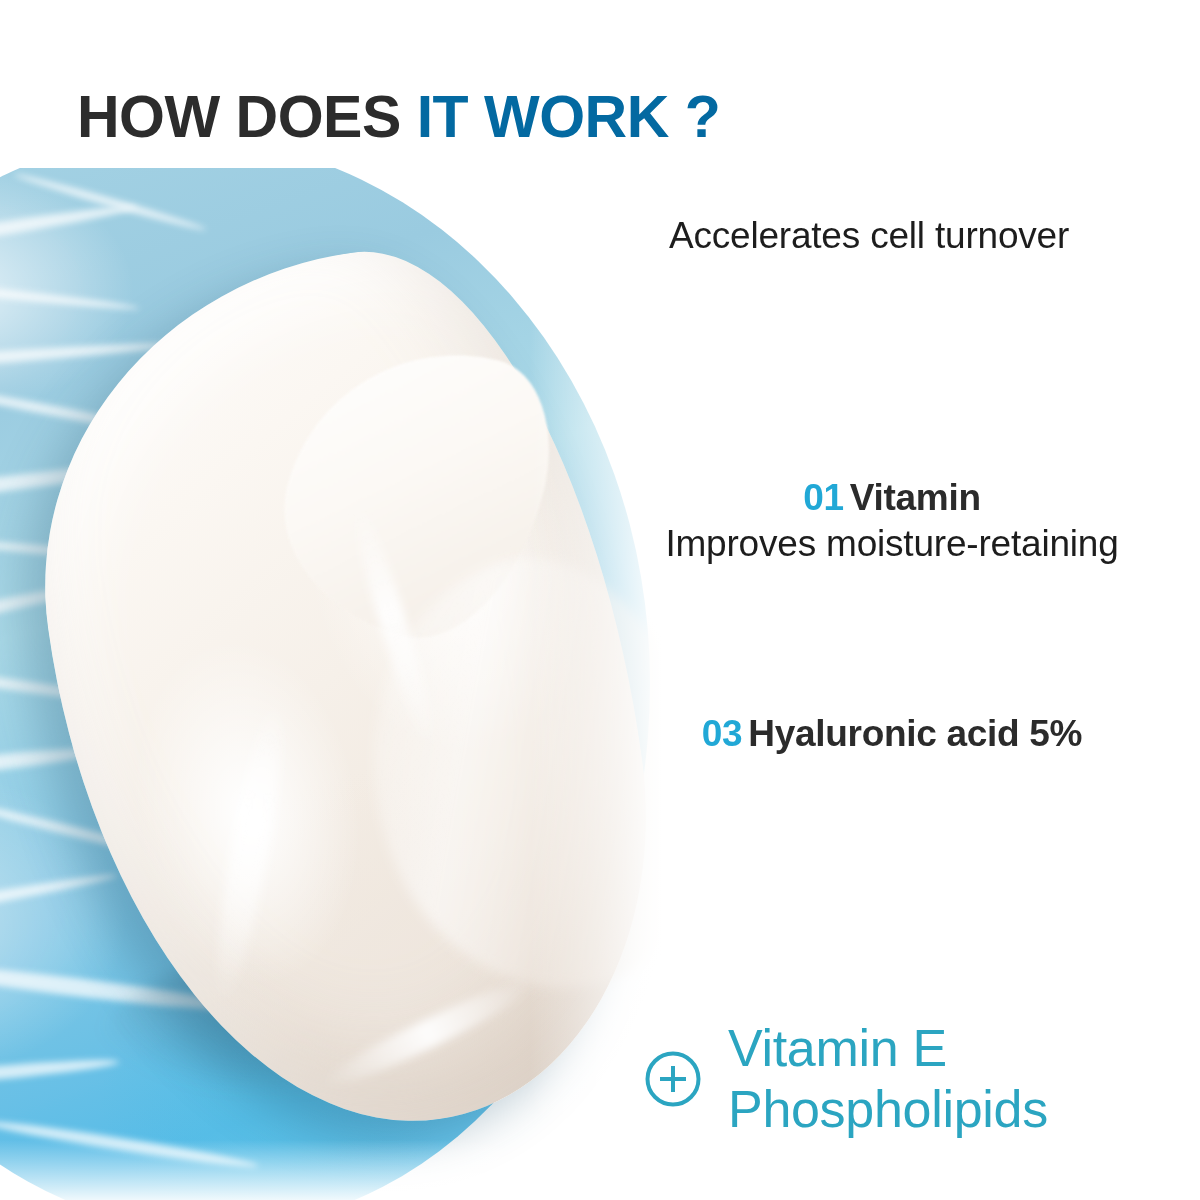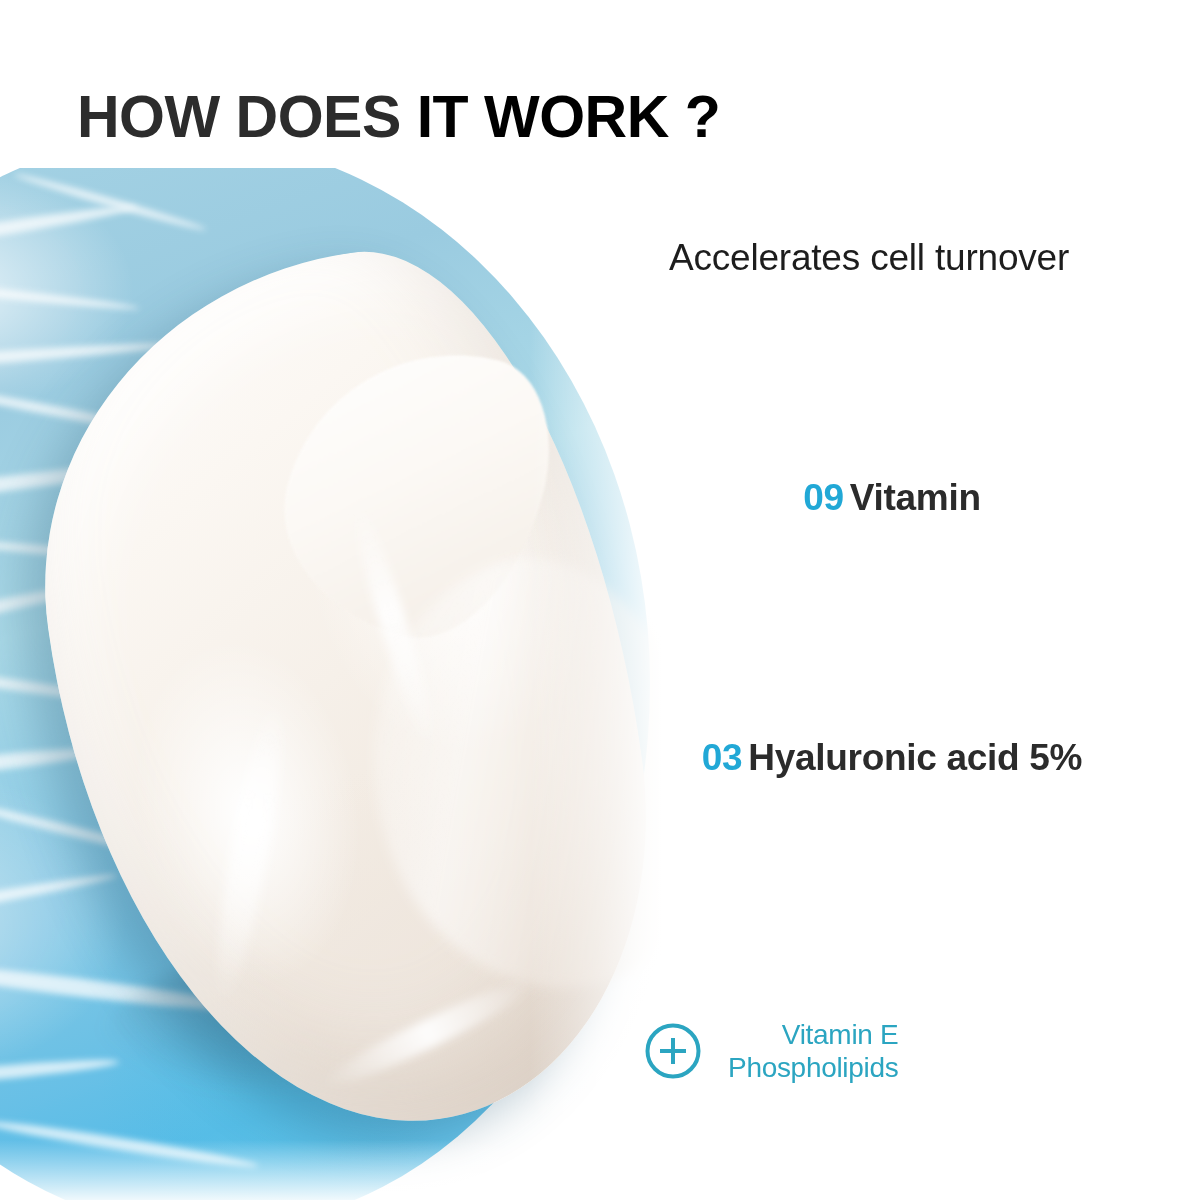--- a/index.html
+++ b/index.html
@@ -30,21 +30,21 @@
     left: 40px;
     top: 48px;
     font-size: 59px;
     font-weight: bold;
     letter-spacing: -0.5px;
     white-space: nowrap;
     line-height: 1;
     font-family: "Liberation Sans", sans-serif;
   }
   #heading .h-dark { color: #2c2c2c; margin-left: 37px; }
-  #heading .h-accent { color: #000000; }
+  #heading .h-accent { color: #0369a1; }
 
   
   #photo {
     position: absolute;
     left: 0;
     top: 168px;
     width: 700px;
     height: 1032px;
     overflow: hidden;
   }
@@ -223,51 +223,51 @@
   .item-title .num {
     color: #21a8d6;
     font-weight: bold;
     margin-right: 6px;
   }
   .item-desc {
     font-size: 37px;
     font-weight: 300;
     color: #1d1d1d;
     line-height: 1.32;
-    margin-top: 22px;
+    margin-top: 0;
     letter-spacing: -0.2px;
   }
 
   
   #item-1 { position: absolute; left: 0;   top: 0;   width: 530px; }
   #item-2 { position: absolute; left: 46px; top: 263px; width: 484px; }
-  #item-3 { position: absolute; left: 46px; top: 523px; width: 484px; }
+  #item-3 { position: absolute; left: 46px; top: 499px; width: 484px; }
 
   
   #bonus {
     position: absolute;
     left: 644px;
     top: 1018px;
     display: flex;
     align-items: center;
     gap: 26px;
   }
   #bonus .plus-icon {
     flex: 0 0 auto;
     width: 58px;
     height: 58px;
     display: block;
   }
   #bonus .bonus-text {
-    font-size: 28px;
+    font-size: 52px;
     font-weight: 400;
     color: #2ba5c1;
     line-height: 1.18;
     letter-spacing: -0.3px;
-    text-align: right;
+    text-align: left;
     white-space: pre-line;
   }
 </style>
 </head>
 <body>
 
 <div id="page">
 
   <h1 id="heading"><span class="h-dark">HOW DOES </span><span class="h-accent">IT WORK ?</span></h1>
 
@@ -303,21 +303,22 @@
     <div class="photo-fade-bottom"></div>
   </div>
 
   <div id="ingredients">
 
     <div class="item" id="item-1">
       <div class="item-desc">Accelerates cell turnover</div>
     </div>
 
     <div class="item" id="item-2">
-      <div class="item-title"><span class="num">09</span><span>Vitamin</span></div>
+      <div class="item-title"><span class="num">01</span><span>Vitamin</span></div>
+      <div class="item-desc">Improves moisture-retaining</div>
     </div>
 
     <div class="item" id="item-3">
       <div class="item-title"><span class="num">03</span><span>Hyaluronic acid 5%</span></div>
     </div>
 
   </div>
 
   <div id="bonus">
     <svg class="plus-icon" viewBox="0 0 58 58" aria-hidden="true">

